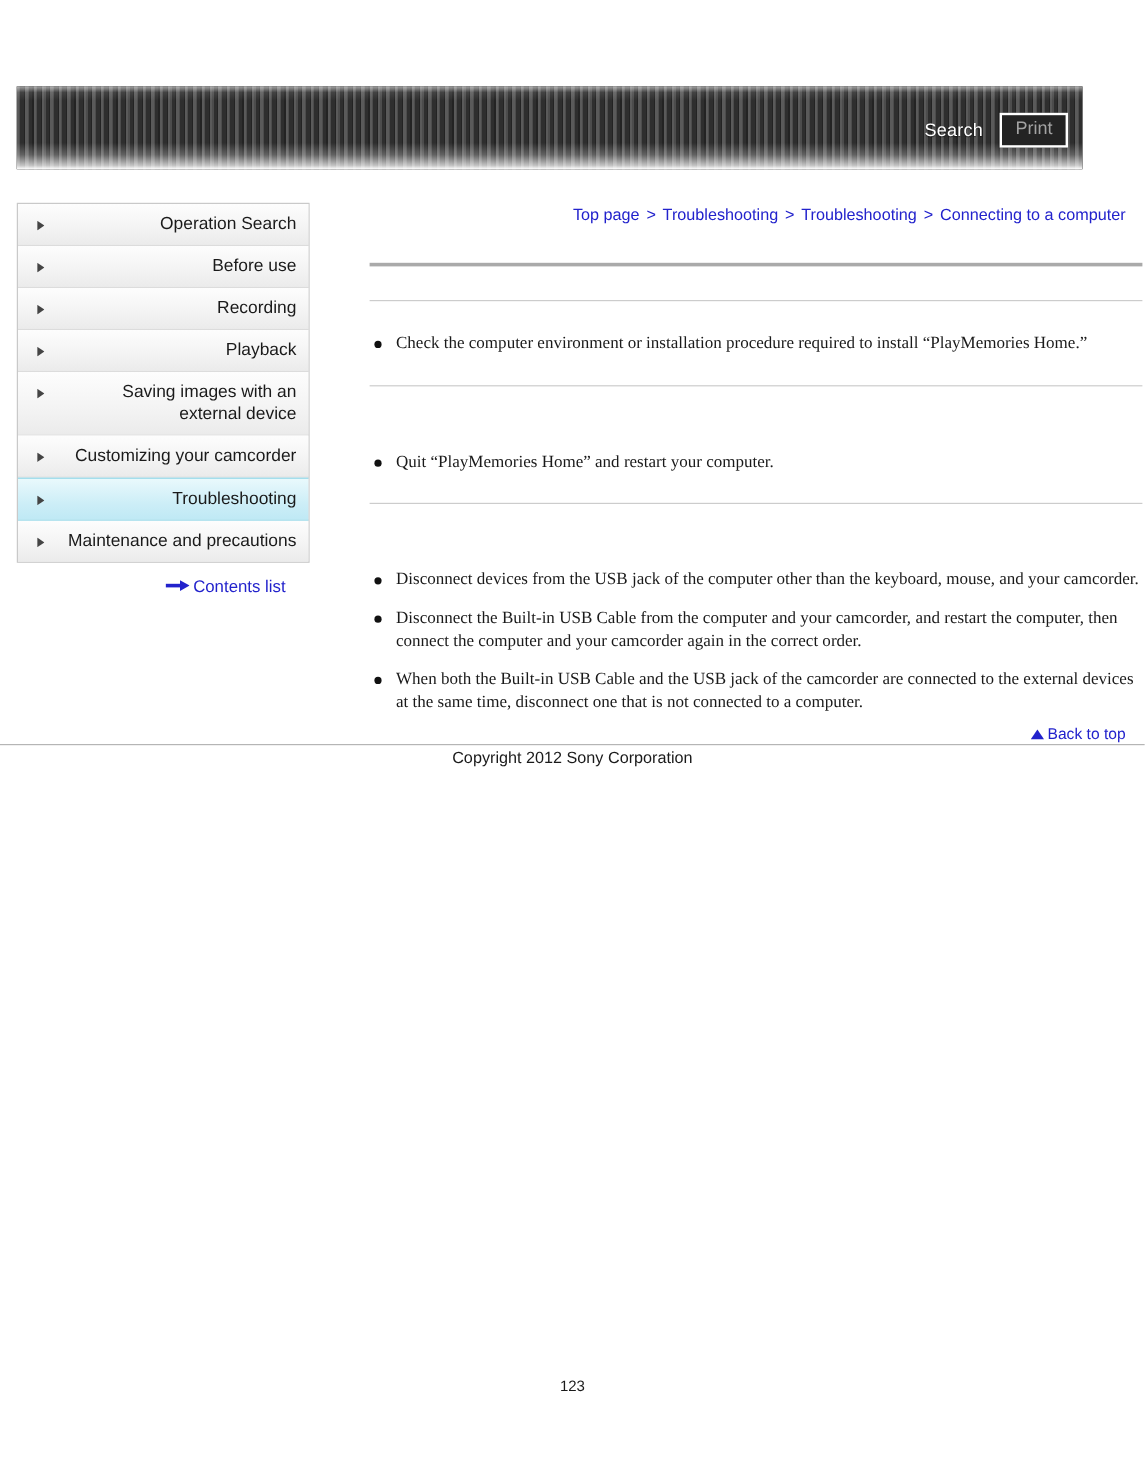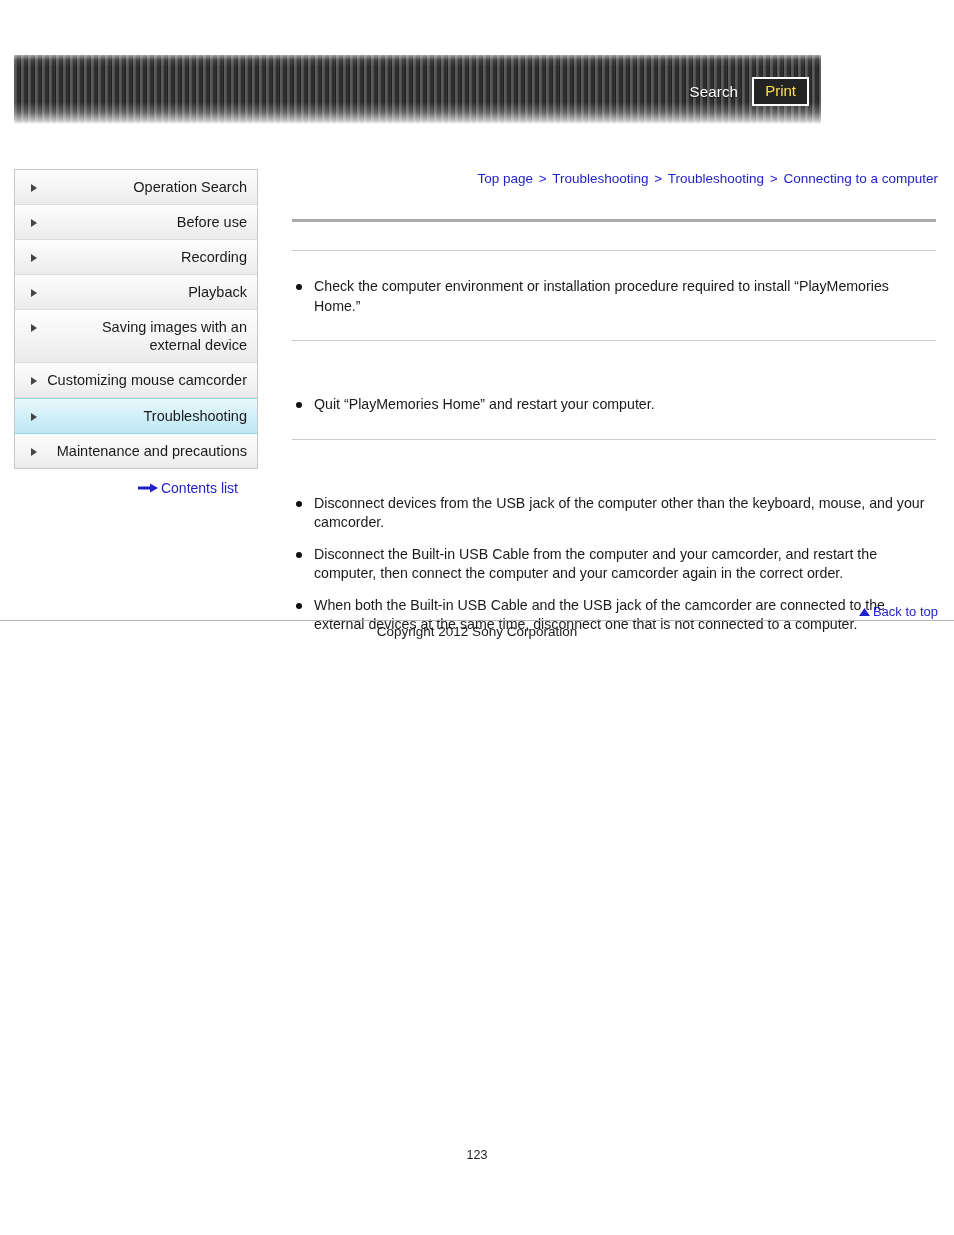--- a/index.html
+++ b/index.html
@@ -13,22 +13,22 @@
     position: relative;
     font-family: "Liberation Sans", sans-serif;
     color: #1a1a1a;
     overflow: hidden;
   }
 
   
   .header-bar {
     position: absolute;
     left: 14px;
-    top: 55px;
-    width: 807px;
+    top: 72px;
+    width: 888px;
     height: 69px;
     background-color: #2b2b2b;
     background-image:
       linear-gradient(to bottom,
           rgba(255,255,255,0.55) 0px,
           rgba(255,255,255,0.10) 5px,
           rgba(255,255,255,0.0) 12px,
           rgba(255,255,255,0.0) 47px,
           rgba(255,255,255,0.25) 57px,
           rgba(255,255,255,0.72) 66px,
@@ -47,21 +47,21 @@
     align-items: center;
     gap: 14px;
   }
   .search-label {
     color: #ffffff;
     font-size: 15px;
     letter-spacing: 0.2px;
     text-shadow: 0 1px 1px rgba(0,0,0,0.6);
   }
   .print-button {
-    color: #fde047;
+    color: #a3a3a3;
     font-size: 15px;
     border: 2px solid #ffffff;
     background: #232323;
     padding: 2px 11px 3px 11px;
     line-height: 20px;
   }
 
   
   .breadcrumb {
     position: absolute;
@@ -128,23 +128,24 @@
     display: flex;
     justify-content: flex-end;
     align-items: center;
     gap: 3px;
   }
   .contents-arrow { display: inline-block; line-height: 0; }
 
   
   .content {
     position: absolute;
-    left: 292px;
+    left: 308px;
     top: 175px;
     width: 644px;
+    font-family: Liberation Serif, serif;
   }
   .page-title {
     font-size: 17px;
     font-weight: bold;
     color: #1a1a1a;
     min-height: 44px;
     line-height: 22px;
   }
   .rule-thick {
     height: 3px;
@@ -293,21 +294,21 @@
         </svg>
     </span>
     <span class="nav-label">Saving images with an external device</span>
   </div>
   <div class="nav-item">
     <span class="nav-arrow">
       <svg width="6" height="8" viewBox="0 0 6 8">
           <polygon points="0,0 6,4 0,8" fill="#444"></polygon>
         </svg>
     </span>
-    <span class="nav-label">Customizing mouse camcorder</span>
+    <span class="nav-label">Customizing your camcorder</span>
   </div>
   <div class="nav-item active">
     <span class="nav-arrow">
       <svg width="6" height="8" viewBox="0 0 6 8">
           <polygon points="0,0 6,4 0,8" fill="#444"></polygon>
         </svg>
     </span>
     <span class="nav-label">Troubleshooting</span>
   </div>
   <div class="nav-item">

